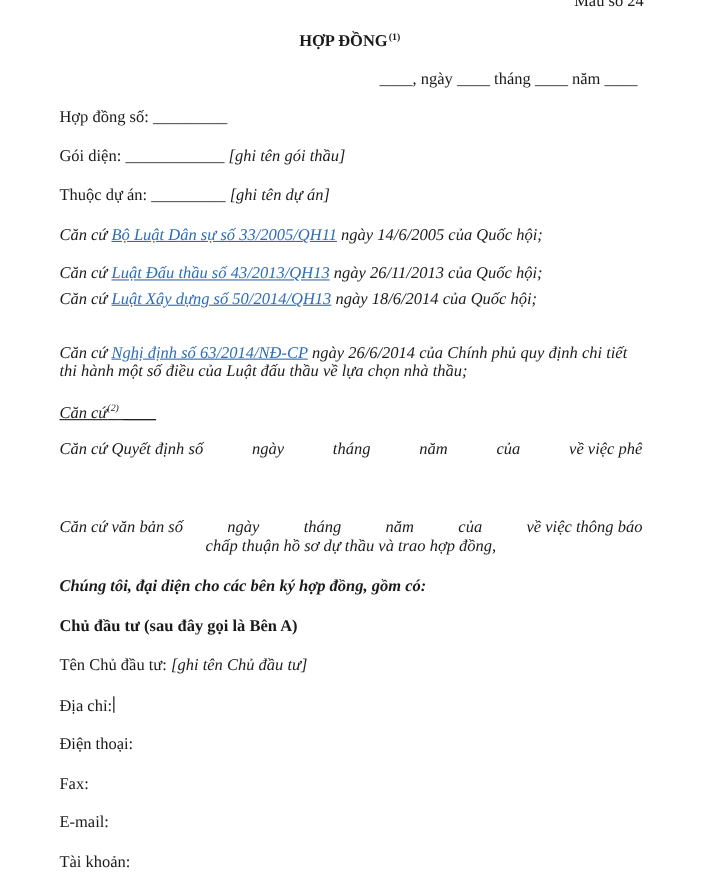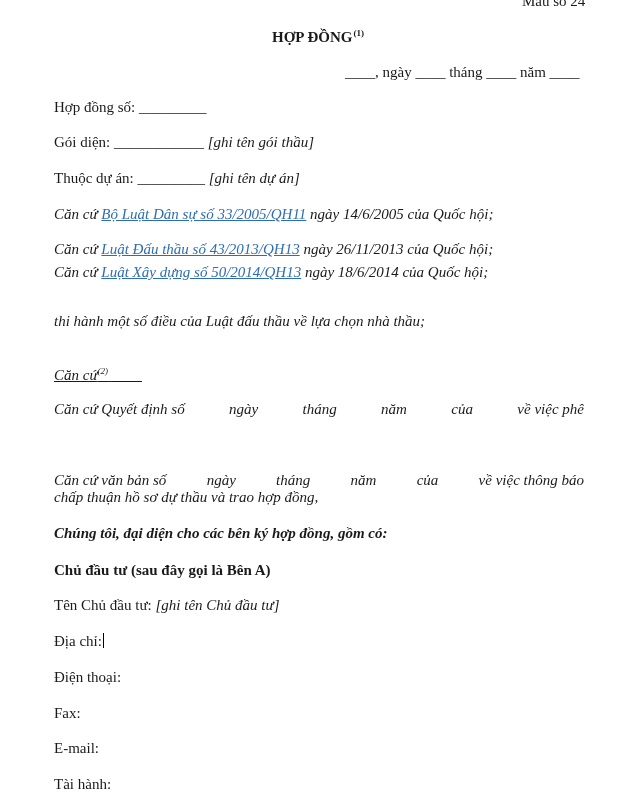--- a/index.html
+++ b/index.html
@@ -64,40 +64,45 @@
   <span>ngày 26/11/2013 của Quốc hội;</span>
 </div>
 
 <div class="abs line it" style="top:264px;">
   <span>Căn cứ</span>
   <a class="link">Luật Xây dựng số 50/2014/QH13</a>
   <span>ngày 18/6/2014 của Quốc hội;</span>
 </div>
 
 <div class="para" style="top:313px;">
+  <div>
+    <span>Căn cứ</span>
+    <a class="link">Nghị định số 63/2014/NĐ-CP</a>
+    <span>ngày 26/6/2014 của Chính phủ quy định chi tiết</span>
+  </div>
   <div>thi hành một số điều của Luật đấu thầu về lựa chọn nhà thầu;</div>
 </div>
 
 <div class="abs line it" style="top:366px;text-decoration:underline;">
   <span>Căn cứ</span><sup class="fn">(2)</sup>
   <span>____</span>
 </div>
 
 <div class="para" style="top:401px;">
   <div class="row-just">
     <span>Căn cứ Quyết định số</span>
     <span>ngày</span>
     <span>tháng</span>
     <span>năm</span>
     <span>của</span>
     <span>về việc phê</span>
   </div>
 </div>
 
-<div class="para" style="top:472px;">
+<div class="para" style="top:472px;text-align:center;">
   <div class="row-just">
     <span>Căn cứ văn bản số</span>
     <span>ngày</span>
     <span>tháng</span>
     <span>năm</span>
     <span>của</span>
     <span>về việc thông báo</span>
   </div>
   <div>chấp thuận hồ sơ dự thầu và trao hợp đồng,</div>
 </div>
@@ -111,13 +116,13 @@
   <span class="it">[ghi tên Chủ đầu tư]</span>
 </div>
 
 <div class="abs line" style="top:633px;">
   <span>Địa chỉ:</span><span class="cursor"></span>
 </div>
 
 <div class="abs line" style="top:669px;">Điện thoại:</div>
 <div class="abs line" style="top:705px;">Fax:</div>
 <div class="abs line" style="top:740px;">E-mail:</div>
-<div class="abs line" style="top:776px;">Tài hành:</div>
+<div class="abs line" style="top:776px;">Tài khoản:</div>
 
 </body></html>

